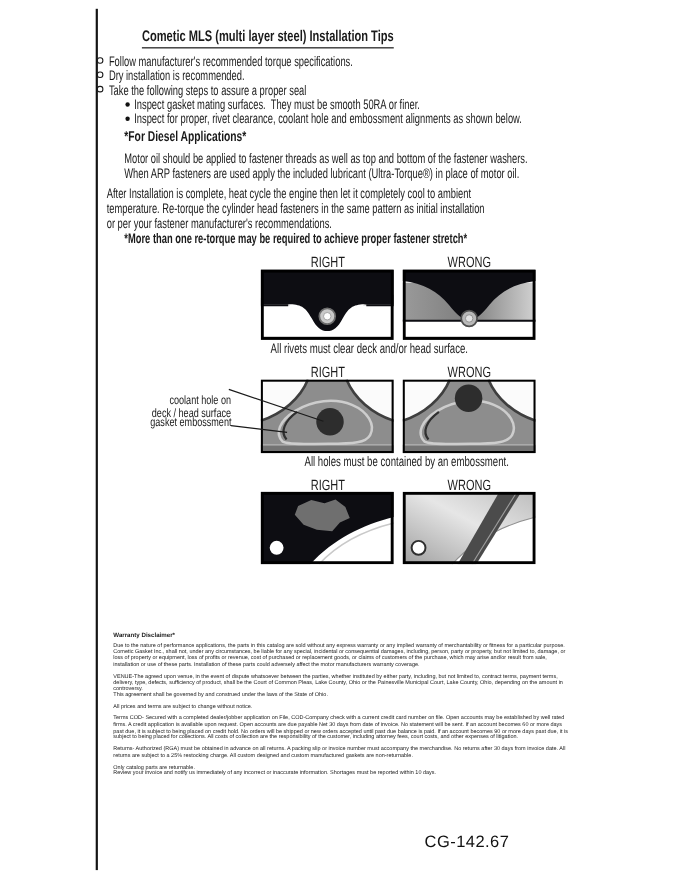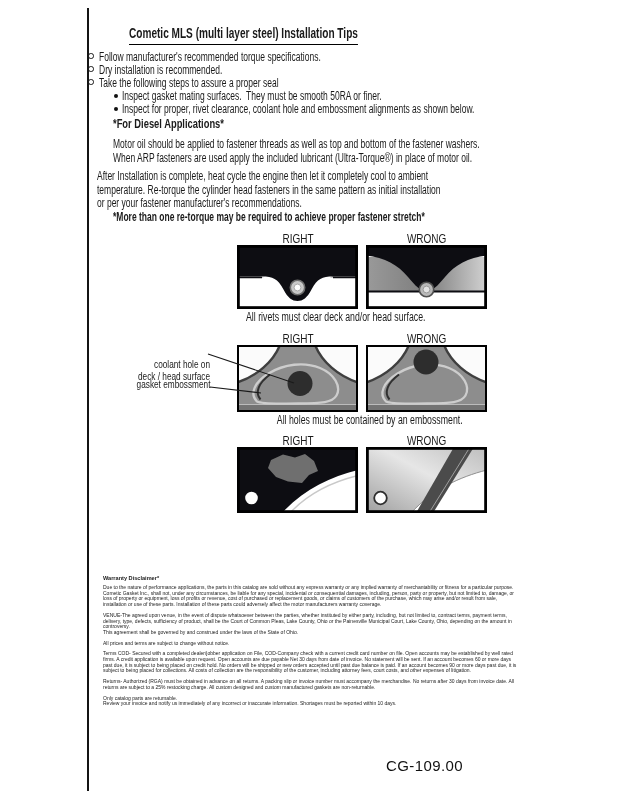--- a/index.html
+++ b/index.html
@@ -195,15 +195,15 @@
     <p>Due to the nature of performance applications, the parts in this catalog are sold without any express warranty or any implied warranty of merchantability or fitness for a particular purpose.  Cometic Gasket Inc., shall not, under any circumstances, be liable for any special, incidental or consequential damages, including, person, party or property, but not limited to, damage, or loss of property or equipment, loss of profits or revenue, cost of purchased or replacement goods, or claims of customers of the purchase, which may arise and/or result from sale, installation or use of these parts.  Installation of these parts could adversely affect the motor manufacturers warranty coverage.</p>
     <p>VENUE-The agreed upon venue, in the event of dispute whatsoever between the parties, whether instituted by either party, including, but not limited to, contract terms, payment terms, delivery, type, defects, sufficiency of product, shall be the Court of Common Pleas, Lake County, Ohio or the Painesville Municipal Court, Lake County, Ohio, depending on the amount in controversy.
 This agreement shall be governed by and construed under the laws of the State of Ohio.</p>
     <p>All prices and terms are subject to change without notice.</p>
     <p>Terms COD- Secured with a completed dealer/jobber application on File, COD-Company check with a current credit card number on file.  Open accounts may be established by well rated firms.  A credit application is available upon request.  Open accounts are due payable Net 30 days from date of invoice.  No statement will be sent.  If an account becomes 60 or more days past due, it is subject to being placed on credit hold.  No orders will be shipped or new orders accepted until past due balance is paid.  If an account becomes 90 or more days past due, it is subject to being placed for collections.  All costs of collection are the responsibility of the customer, including attorney fees, court costs, and other expenses of litigation.</p>
     <p>Returns- Authorized (RGA) must be obtained in advance on all returns.  A packing slip or invoice number must accompany the merchandise.  No returns after 30 days from invoice date.  All returns are subject to a 25% restocking charge.  All custom designed and custom manufactured gaskets are non-returnable.</p>
     <p>Only catalog parts are returnable.
 Review your invoice and notify us immediately of any incorrect or inaccurate information.  Shortages must be reported within 10 days.</p>
   </div>
 
-  <div id="doc-code" class="abs">CG-109.00</div>
+  <div id="doc-code" class="abs">CG-142.67</div>
 
 </div>
 
 </body></html>

